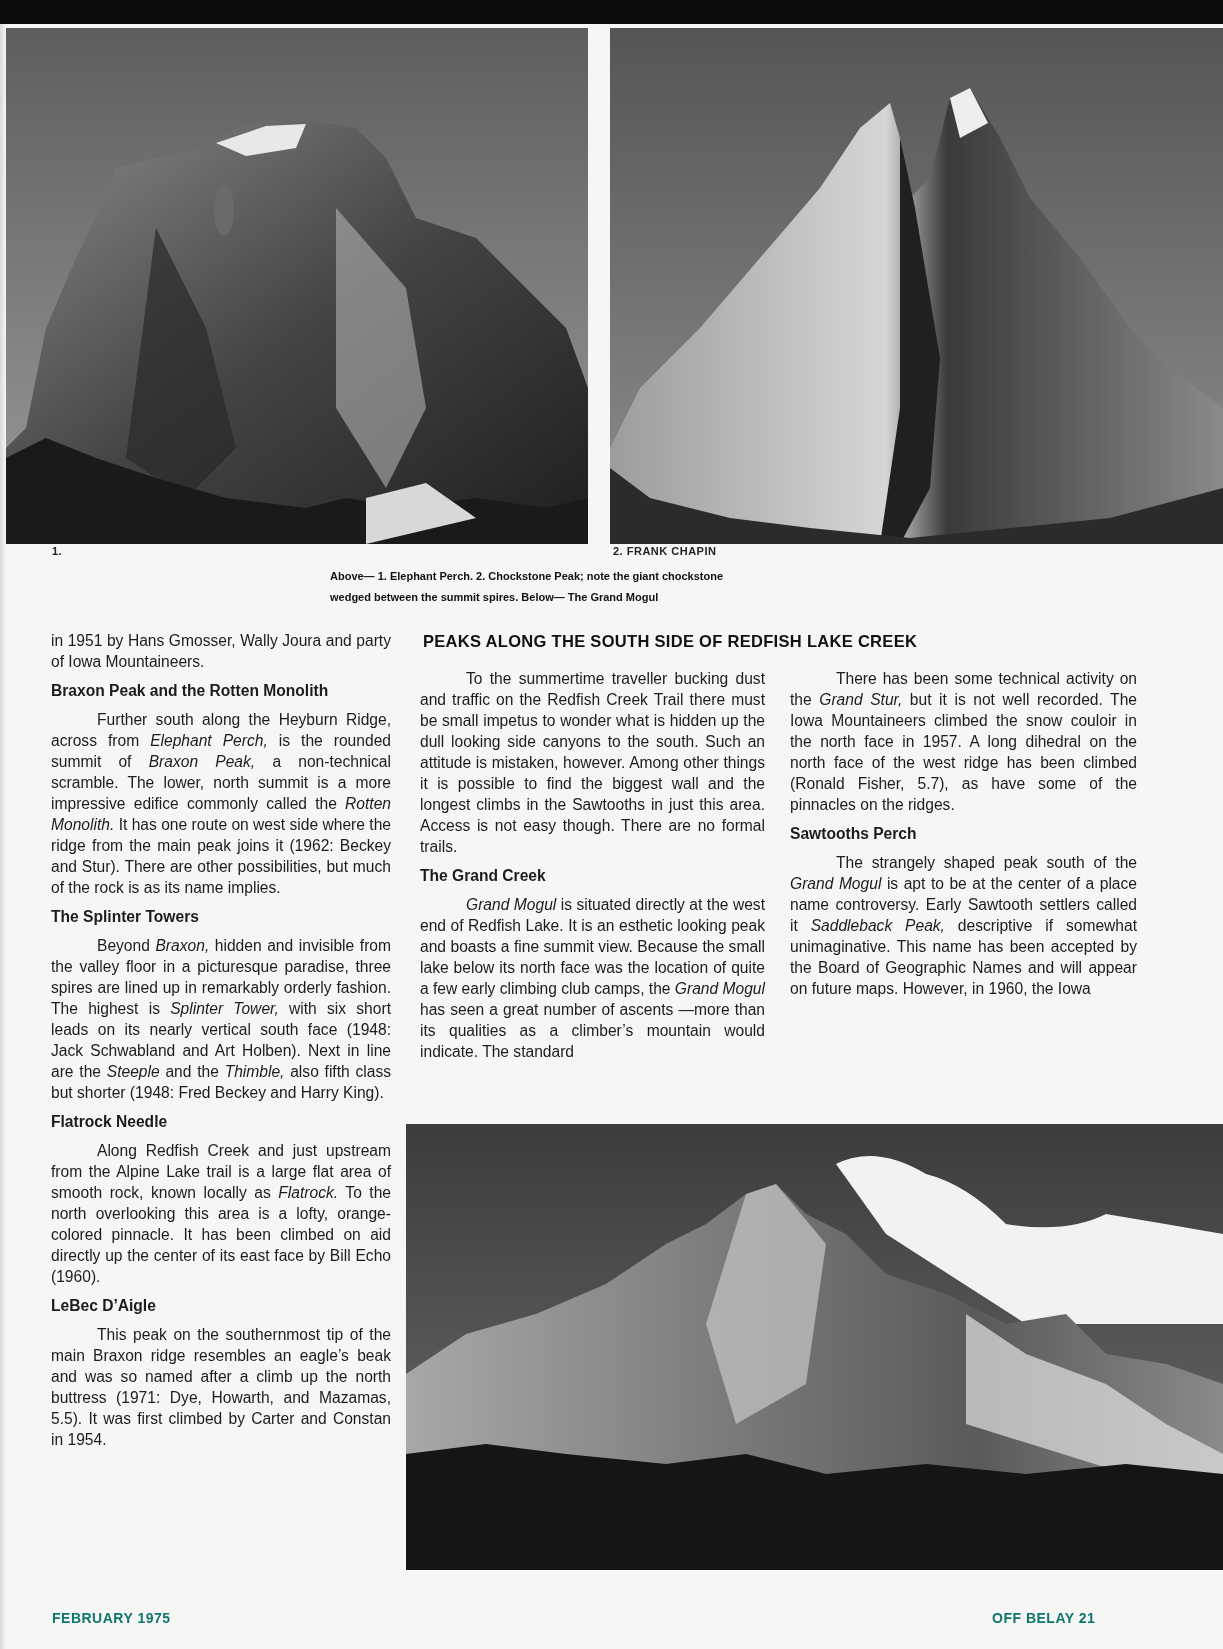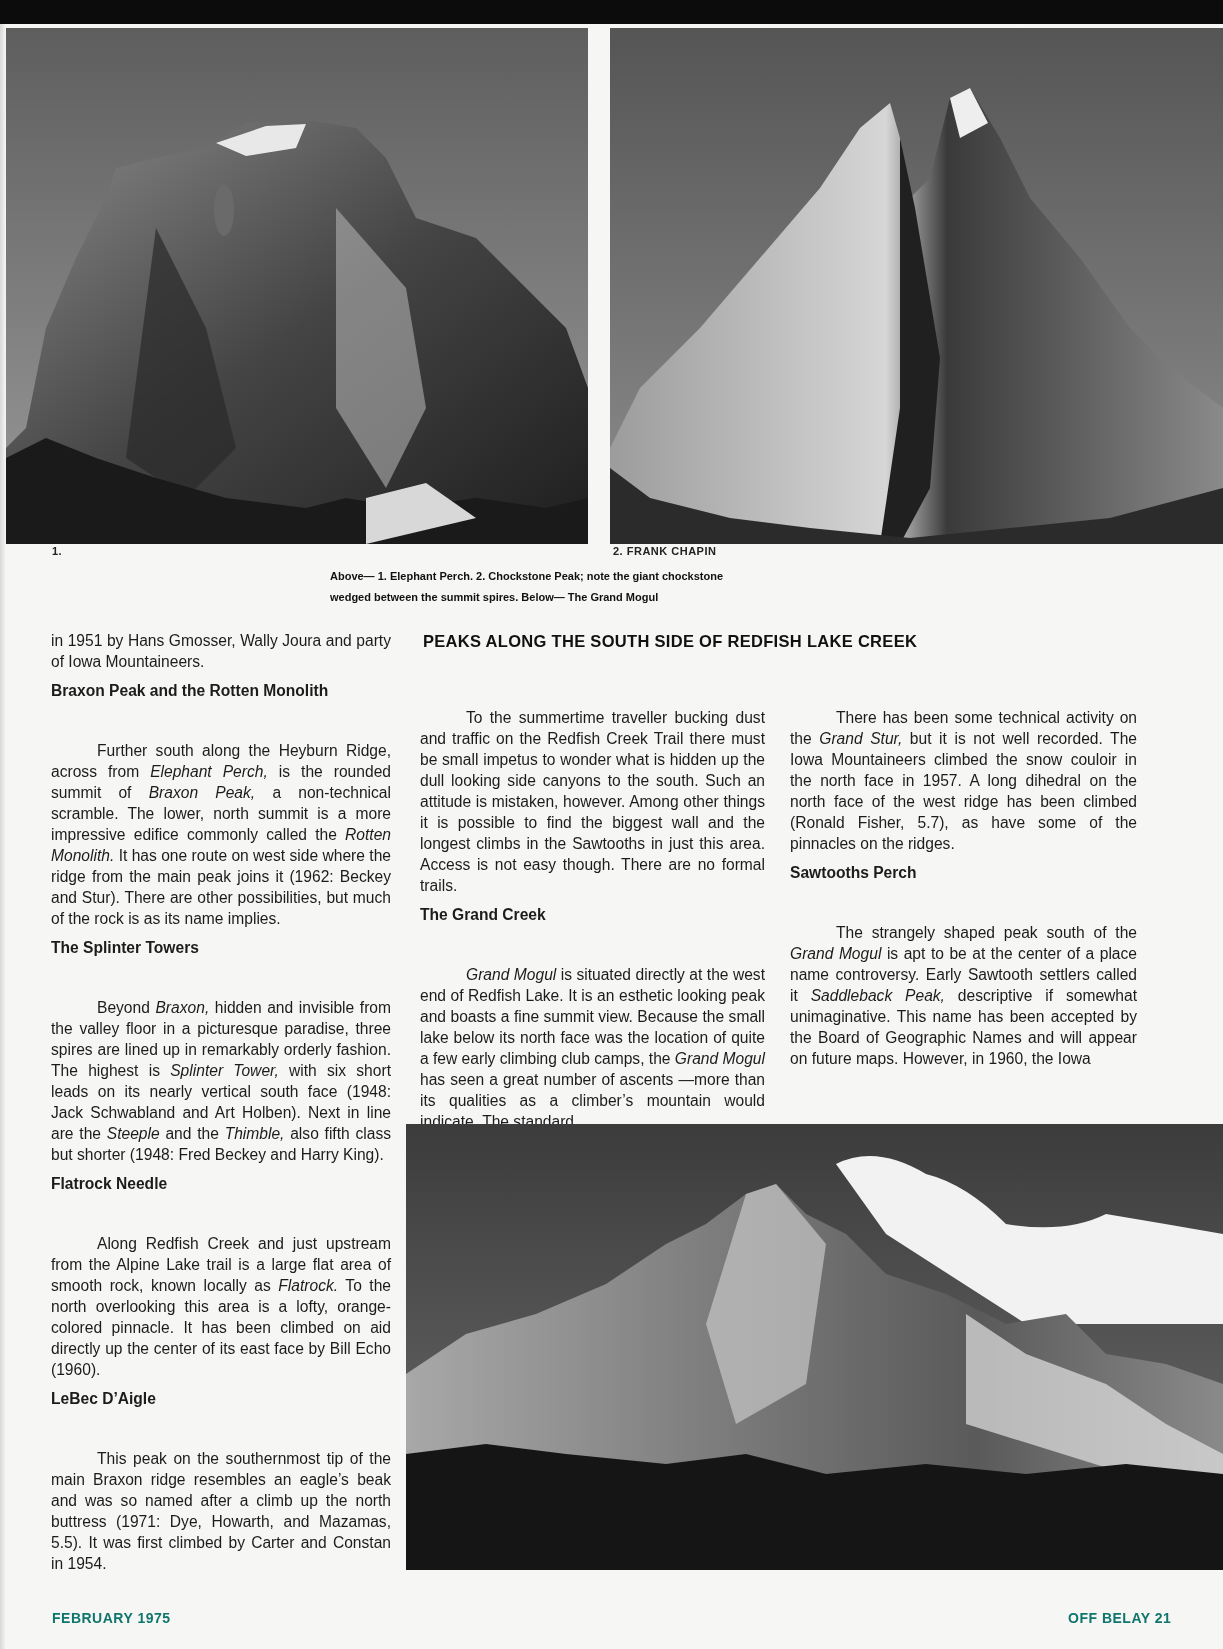--- a/index.html
+++ b/index.html
@@ -16,31 +16,31 @@
   #photo1 { left:6px; top:28px; width:582px; height:516px; }
   #photo2 { left:610px; top:28px; width:613px; height:516px; }
   #photo3 { left:406px; top:1124px; width:817px; height:446px; }
   .plabel { position:absolute; font-size:11px; font-weight:bold; letter-spacing:0.5px; color:#222; }
   #label1 { left:52px; top:545px; }
   #label2 { left:613px; top:545px; }
   .caption { position:absolute; left:330px; top:566px; width:660px;
     font-size:11px; font-weight:bold; line-height:21px; color:#111; }
   .col { position:absolute; font-size:15.6px; line-height:21px; text-align:justify; color:#1c1c1c; }
   .col p { margin:0; }
-  .col .ind { text-indent:46px;margin-top:39px; }
+  .col .ind { text-indent:46px; }
   .col h3 { margin:8px 0 8px 0; font-size:15.6px; font-weight:bold; line-height:21px; }
   .col i { font-style:italic; }
   #col1 { left:51px; top:630px; width:340px; }
   #col2 { left:420px; top:668px; width:345px; }
   #col3 { left:790px; top:668px; width:347px; }
   .section-title { position:absolute; left:423px; top:632px; font-size:16.5px; font-weight:bold;
     letter-spacing:0.3px; color:#111; }
   .footer { position:absolute; top:1610px; font-size:14px; font-weight:bold; letter-spacing:0.5px; color:#0f766e; }
   #footer-left { left:52px; }
-  #footer-right { left:1068px; }
+  #footer-right { left:992px; }
 </style>
 </head>
 <body>
 
 <div class="topbar"></div>
 <div class="leftedge"></div>
 
 <div class="photo" id="photo1">
   <svg viewBox="0 0 582 516" preserveAspectRatio="none">
     <defs>

